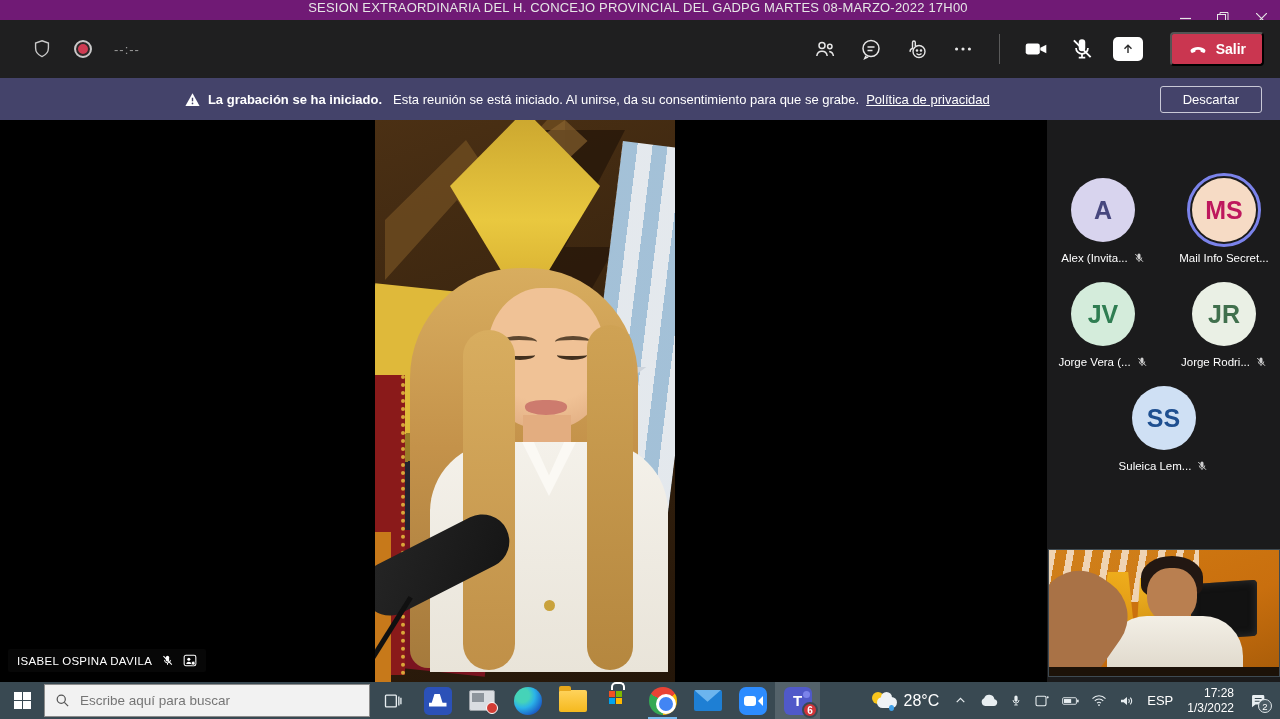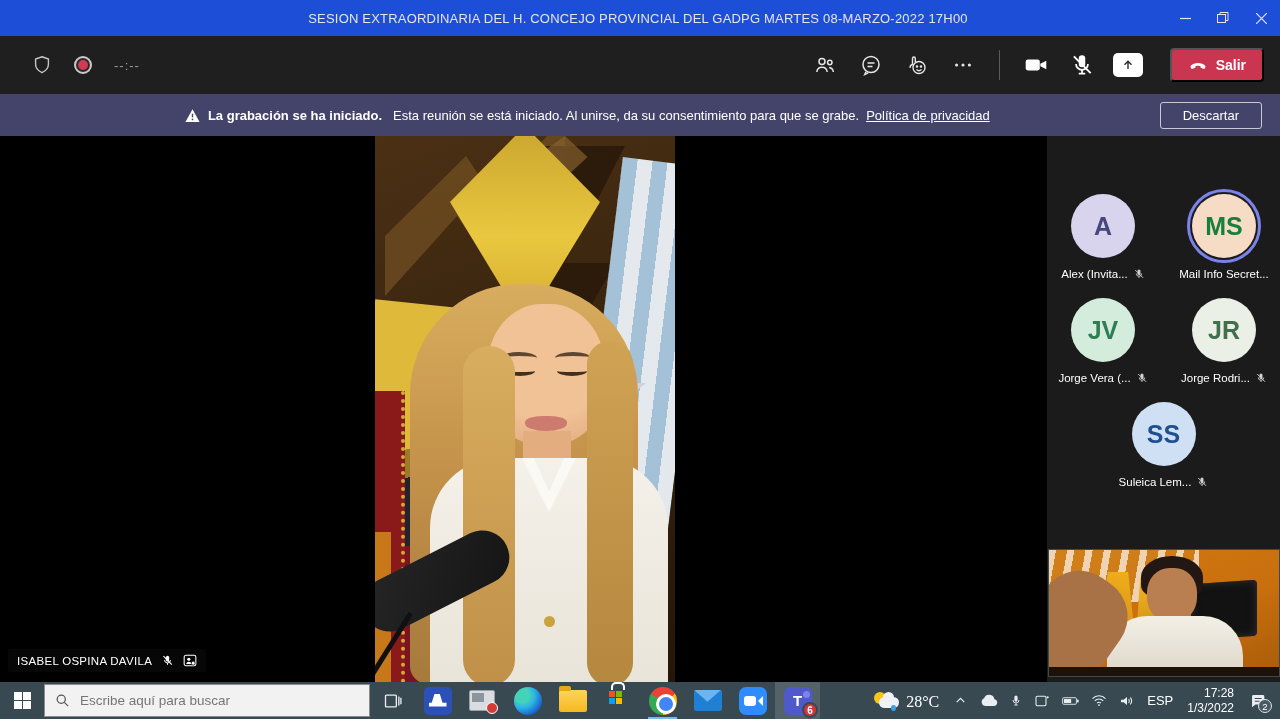--- a/index.html
+++ b/index.html
@@ -1,21 +1,21 @@
 <!DOCTYPE html>
 <html><head>
 <meta charset="utf-8">
 <style>
   * { margin:0; padding:0; box-sizing:border-box; }
   html,body { width:1280px; height:719px; overflow:hidden; background:#000;
     font-family:"Liberation Sans", sans-serif; }
   .screen { position:relative; width:1280px; height:719px; display:flex; flex-direction:column; }
 
   
-  .titlebar { height:36px; background:#1d4ed8; display:flex; align-items:center; color:#e6e6e6; flex:0 0 auto; }
+  .titlebar { height:20px; background:#701a75; display:flex; align-items:flex-start; color:#e6e6e6; flex:0 0 auto; }
   .titlebar-title { flex:1; text-align:center; font-size:13px; letter-spacing:.2px; padding-left:110px; white-space:nowrap; }
   .win-controls { display:flex; }
   .win-btn { width:38px; height:36px; display:flex; align-items:center; justify-content:center; }
   .win-btn svg { display:block; }
 
   
   .toolbar { height:58px; background:#1f1f20; display:flex; align-items:center; padding:0 16px 0 24px; flex:0 0 auto; }
   .tb-left { display:flex; align-items:center; gap:14px; }
   .timer { color:#9a9a9a; font-size:13px; letter-spacing:1px; margin-left:8px; }
   .rec-dot { width:18px; height:18px; border-radius:50%; border:2px solid #c9c9c9; background:#cf3b52;
@@ -148,21 +148,21 @@
   .icon-zoom { background:#2d8cff; border-radius:7px; }
   .icon-zoom::before { content:""; position:absolute; left:5px; top:9px; width:12px; height:10px; background:#fff; border-radius:3px; }
   .icon-zoom::after { content:""; position:absolute; right:4px; top:9px; width:0; height:0; border:5px solid transparent; border-right-color:#fff; }
   .icon-teams { background:#5059c9; border-radius:6px; color:#fff; font-weight:bold; font-size:15px; display:flex; align-items:center; justify-content:center; }
   .icon-teams::after { content:""; position:absolute; right:2px; top:4px; width:7px; height:7px; border-radius:50%; background:#7b83eb; }
   .badge { position:absolute; right:2px; bottom:1px; min-width:16px; height:16px; border-radius:50%; background:#d13438;
     border:2px solid #394952; color:#fff; font-size:10px; display:flex; align-items:center; justify-content:center; font-weight:bold; }
 
   .tray { margin-left:auto; display:flex; align-items:center; gap:2px; padding-right:4px; }
   .tray-item { display:flex; align-items:center; justify-content:center; height:100%; padding:0 5px; font-size:13px; }
-  .weather { display:flex; align-items:flex-end; gap:7px; padding:0 8px;font-family:Liberation Serif, serif; }
+  .weather { display:flex; align-items:center; gap:7px; padding:0 8px; }
   .weather-ic { position:relative; width:26px; height:20px; }
   .weather-ic .sun { position:absolute; left:1px; top:1px; width:12px; height:12px; border-radius:50%; background:#f8c51d; }
   .weather-ic .cloud { position:absolute; right:0; bottom:3px; width:20px; height:11px; border-radius:8px; background:#eef2f5; }
   .weather-ic .cloud::before { content:""; position:absolute; left:4px; top:-5px; width:11px; height:11px; border-radius:50%; background:#eef2f5; }
   .weather-ic .drop { position:absolute; right:3px; bottom:0; width:5px; height:6px; background:#3fa0e8; border-radius:50% 50% 60% 60%; }
   .clock { text-align:right; font-size:12px; line-height:1.25; padding:0 7px; }
   .ac-wrap { position:relative; padding:0 10px 0 6px; }
   .ac-badge { position:absolute; right:4px; bottom:6px; width:14px; height:14px; border-radius:50%; background:#4a5a63;
     border:1px solid #dfe5e8; color:#fff; font-size:9.5px; display:flex; align-items:center; justify-content:center; }
 </style>
@@ -344,21 +344,21 @@
             <span>Alex (Invita...</span>
             <svg width="12" height="12" viewBox="0 0 24 24">
                 <path d="M12 3a3 3 0 0 1 3 3v5a3 3 0 0 1-6 0V6a3 3 0 0 1 3-3z" fill="#cfcfcf"></path>
                 <path d="M6.5 11a5.5 5.5 0 0 0 11 0" fill="none" stroke="#cfcfcf" stroke-width="1.8"></path>
                 <path d="M12 16.5V20" stroke="#cfcfcf" stroke-width="1.8"></path>
                 <path d="M4.5 4l15.5 15.5" stroke="#cfcfcf" stroke-width="2"></path>
               </svg>
           </div>
         </div>
         <div class="p-cell">
-          <div class="avatar speaking" style="background: rgb(246, 219, 197); color: #15803d;">MS</div>
+          <div class="avatar speaking" style="background: rgb(246, 219, 197); color: #be185d;">MS</div>
           <div class="p-label">
             <span>Mail Info Secret...</span>
           </div>
         </div>
       </div>
 
       <div class="p-row">
         <div class="p-cell">
           <div class="avatar" style="background: rgb(212, 236, 219); color: rgb(47, 125, 82);">JV</div>
           <div class="p-label">

